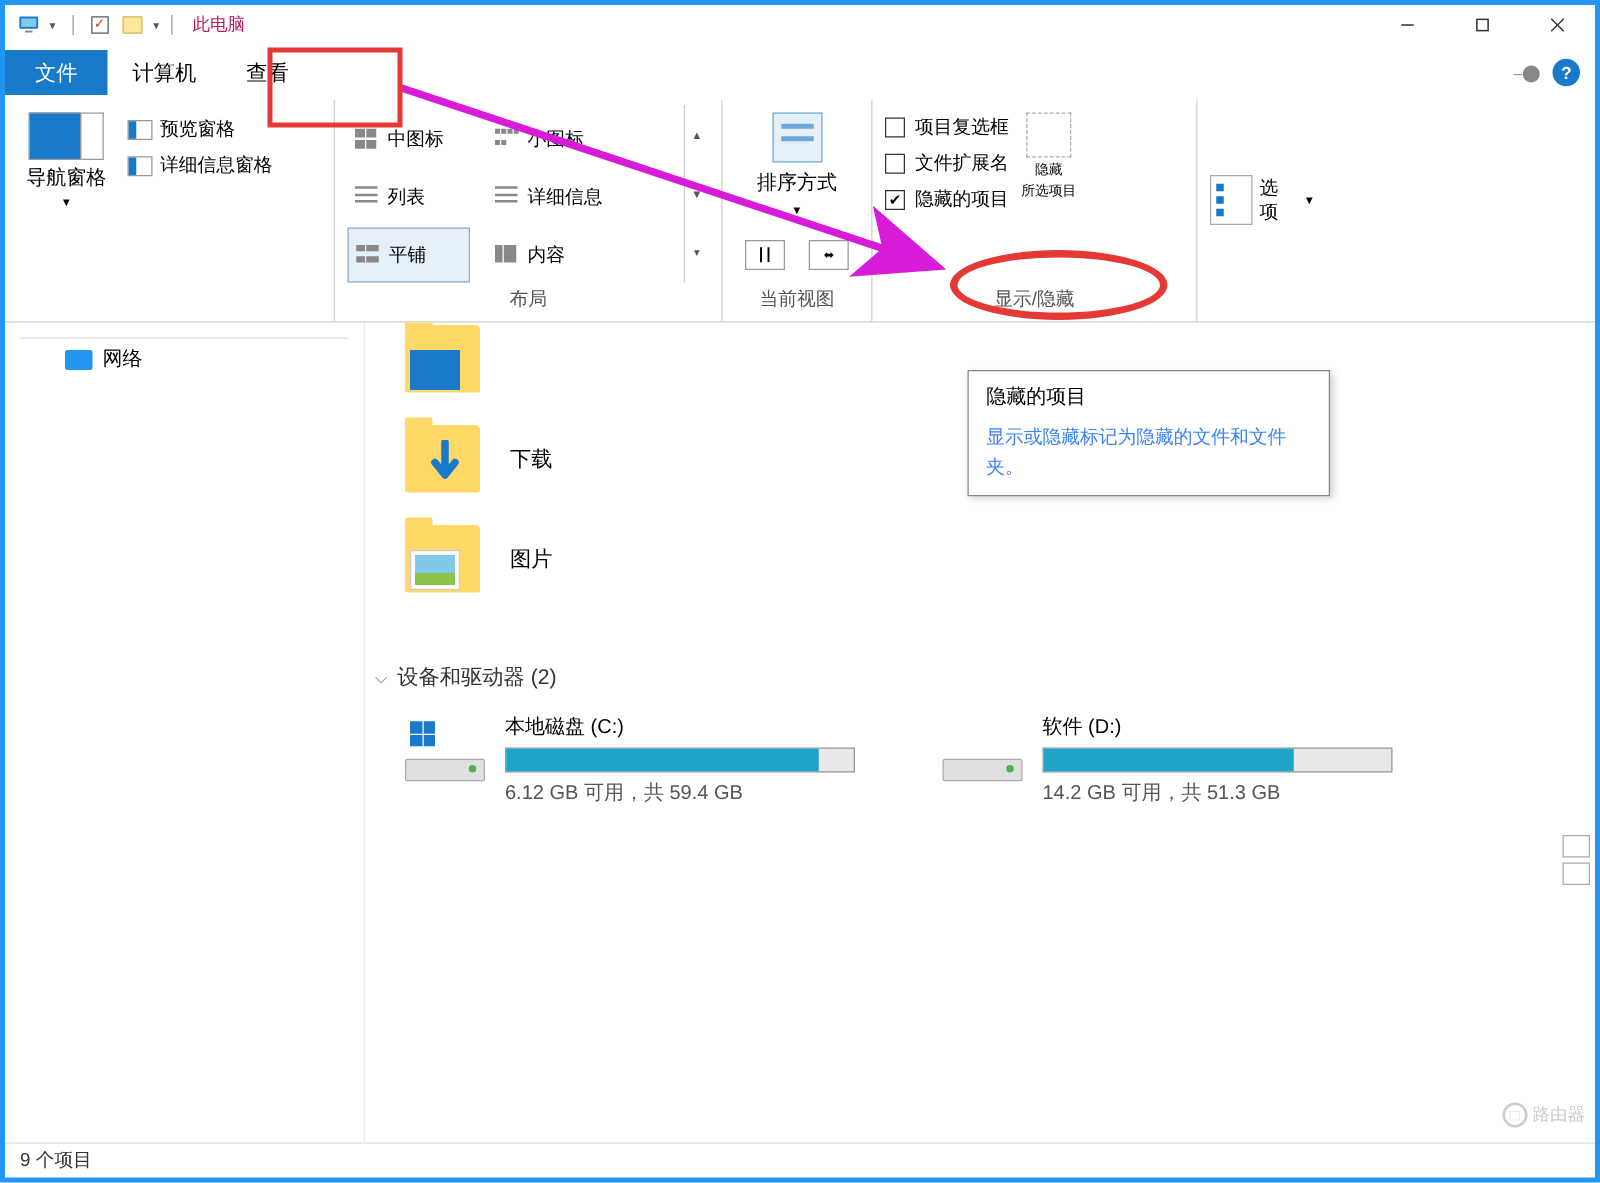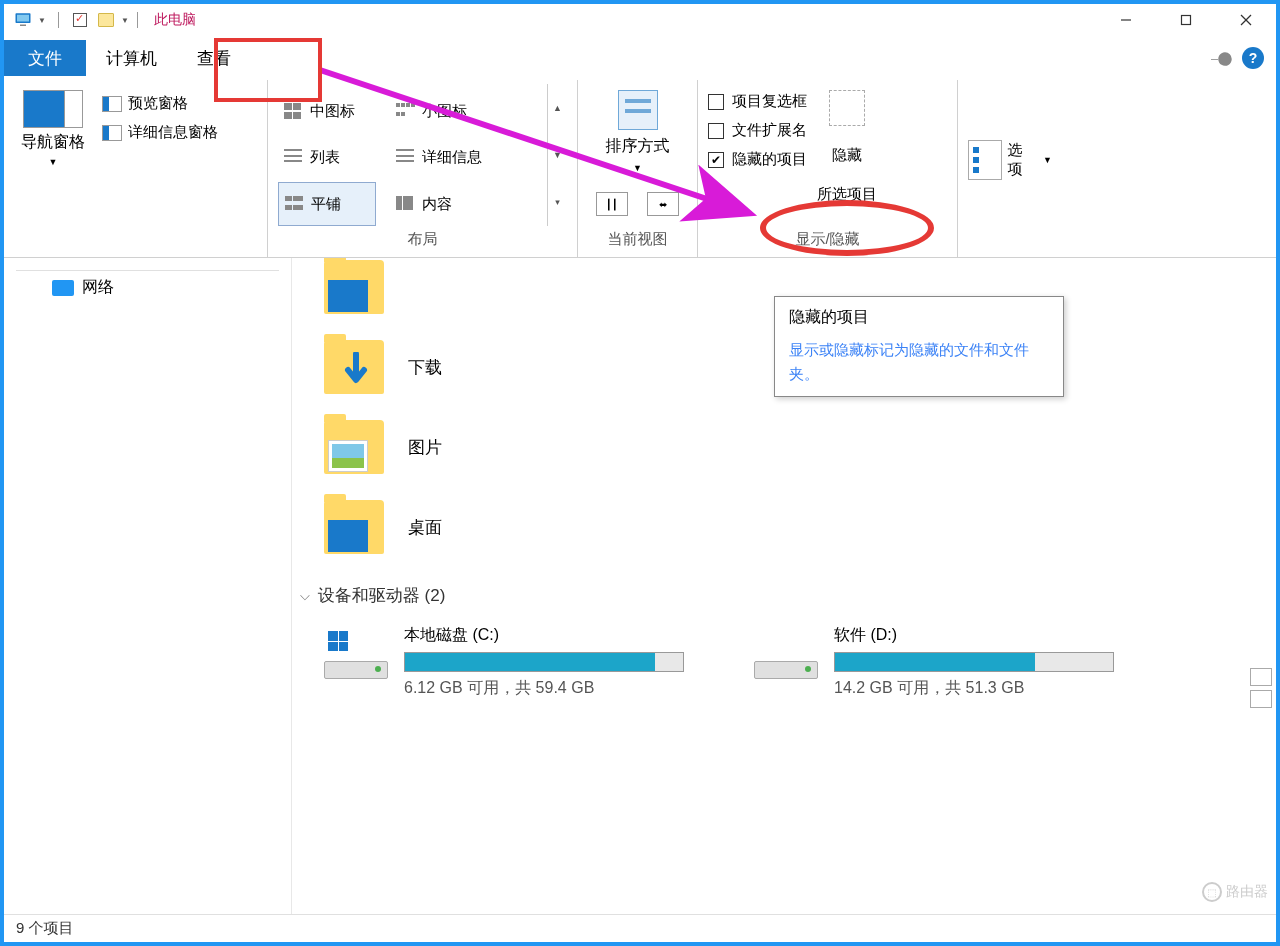--- a/index.html
+++ b/index.html
@@ -62,21 +62,21 @@
 .sort-icon { width: 40px; height: 40px; border: 1px solid #6fa8d8; background: #e6f0fa; position: relative; }
 .sort-icon::before, .sort-icon::after { content: ""; position: absolute; left: 6px; right: 6px; height: 4px; background: #6fa8d8; }
 .sort-icon::before { top: 8px; } .sort-icon::after { top: 18px; }
 .btn-ex { width: 32px; height: 24px; border: 1px solid #999; margin: 0 auto 4px; cursor: pointer; display: flex; align-items: center; justify-content: center; }
 
 .showhide-group { width: 260px; }
 .sh-checks { display: flex; flex-direction: column; gap: 10px; padding-top: 8px; font-size: 15px; }
 .sh-check { display: flex; align-items: center; gap: 8px; cursor: pointer; }
 .chkbox { width: 16px; height: 16px; border: 1px solid #333; display: flex; align-items: center; justify-content: center; font-size: 12px; }
 .chkbox.checked::after { content: "✔"; color: #000; }
-.hide-btn { display: flex; flex-direction: column; align-items: center; gap: 20px; padding-top: 6px; font-size: 15px; cursor: pointer; }
+.hide-btn { display: flex; flex-direction: column; align-items: center; gap: 2px; padding-top: 6px; font-size: 11px; cursor: pointer; }
 .hide-icon { width: 36px; height: 36px; border: 1px dashed #aaa; }
 
 .options-group { width: 104px; }
 .opts-btn { display: flex; flex-direction: row; align-items: center; gap: 6px; padding-top: 8px; font-size: 15px; cursor: pointer; }
 .opts-icon { width: 34px; height: 40px; border: 1px solid #aaa; background: #fff; position: relative; }
 .opts-icon::before { content: ""; position: absolute; left: 4px; top: 6px; width: 6px; height: 6px; background: #1979ca; box-shadow: 0 10px 0 #1979ca, 0 20px 0 #1979ca; }
 
 
 .circle-highlight { position: absolute; border: 6px solid #e53935; border-radius: 50%; pointer-events: none; z-index: 10; }
 .circ-hidden { left: 756px; top: 196px; width: 174px; height: 56px; }
@@ -368,27 +368,20 @@
         </div>
       </div>
       <div style="display:flex;gap:360px">
         <div class="folder-item">
           <div class="folder-thumb">
               <div class="folder-back"></div>
               <div class="folder-front pic"></div>
             </div>
           <span class="folder-lbl">图片</span>
         </div>
-      </div>
-      <div class="folder-item">
-        <div class="folder-thumb">
-            <div class="folder-back"></div>
-            <div class="folder-front blue"></div>
-          </div>
-        <span class="folder-lbl">桌面</span>
       </div>
 
       <div class="section-hdr">
         <span class="chev">⌵</span>
         <span>设备和驱动器 (2)</span>
       </div>
 
       <div class="drives">
         <div class="drive">
           <div class="drive-icon">

